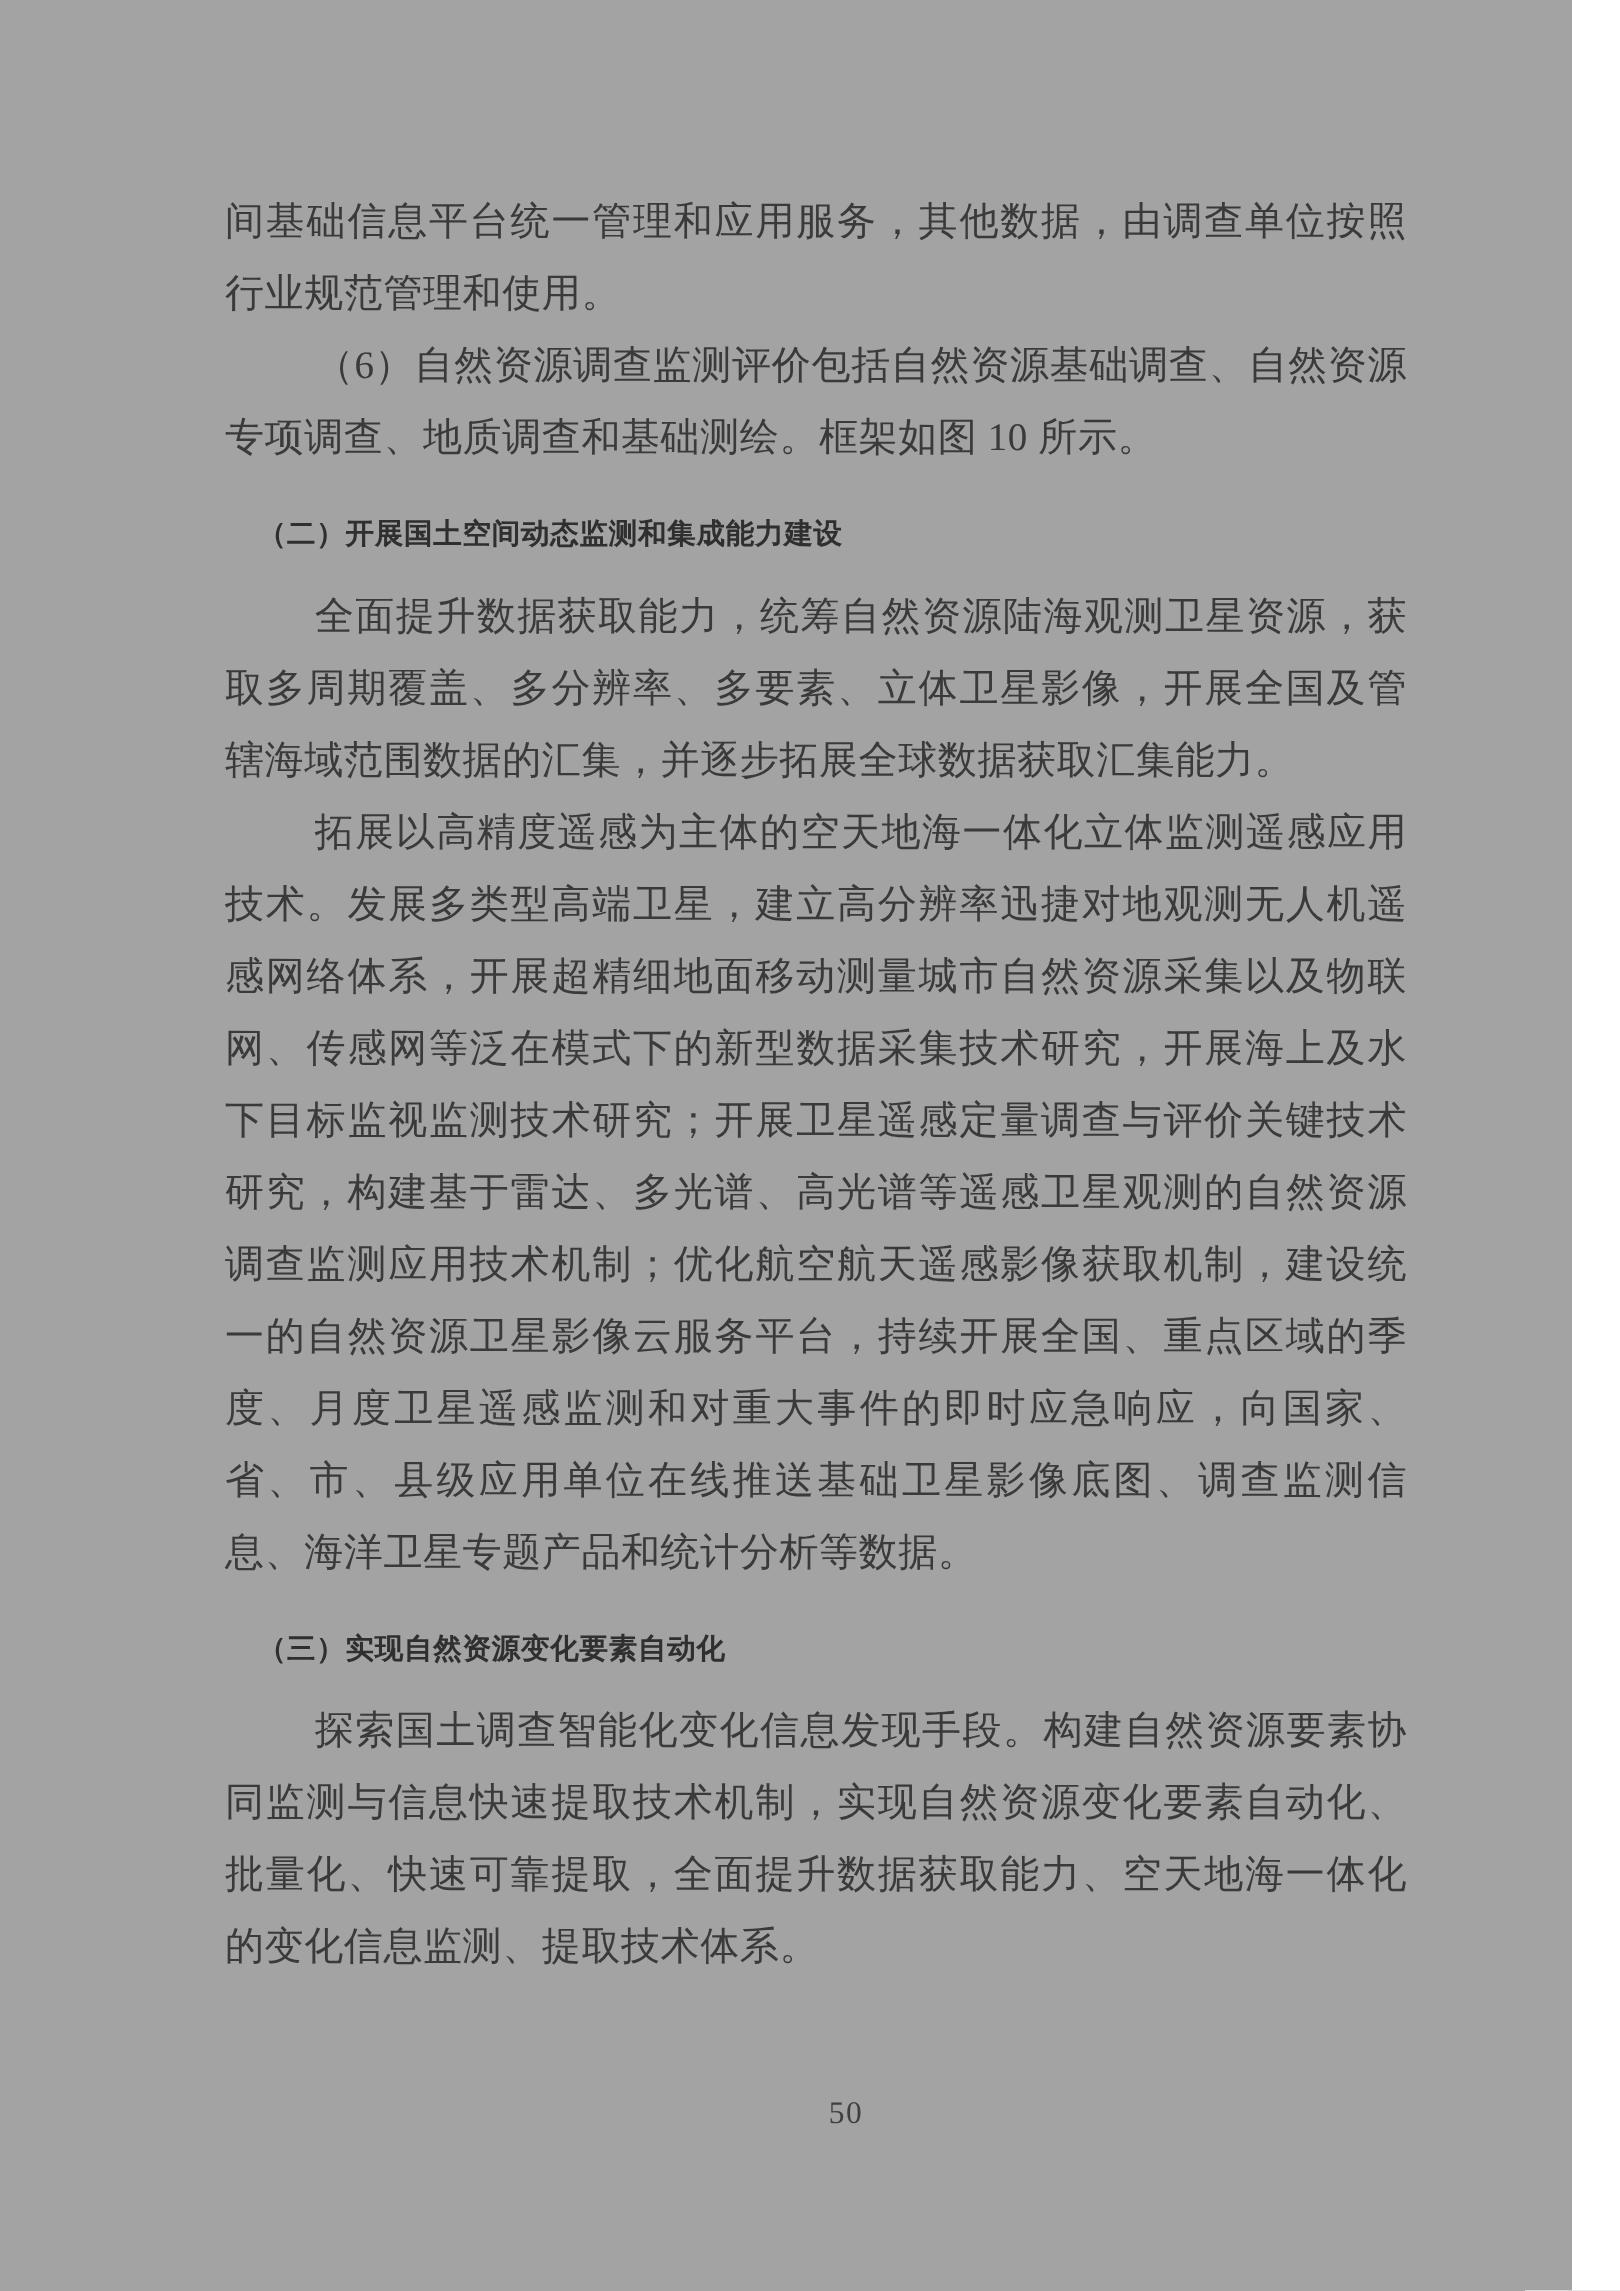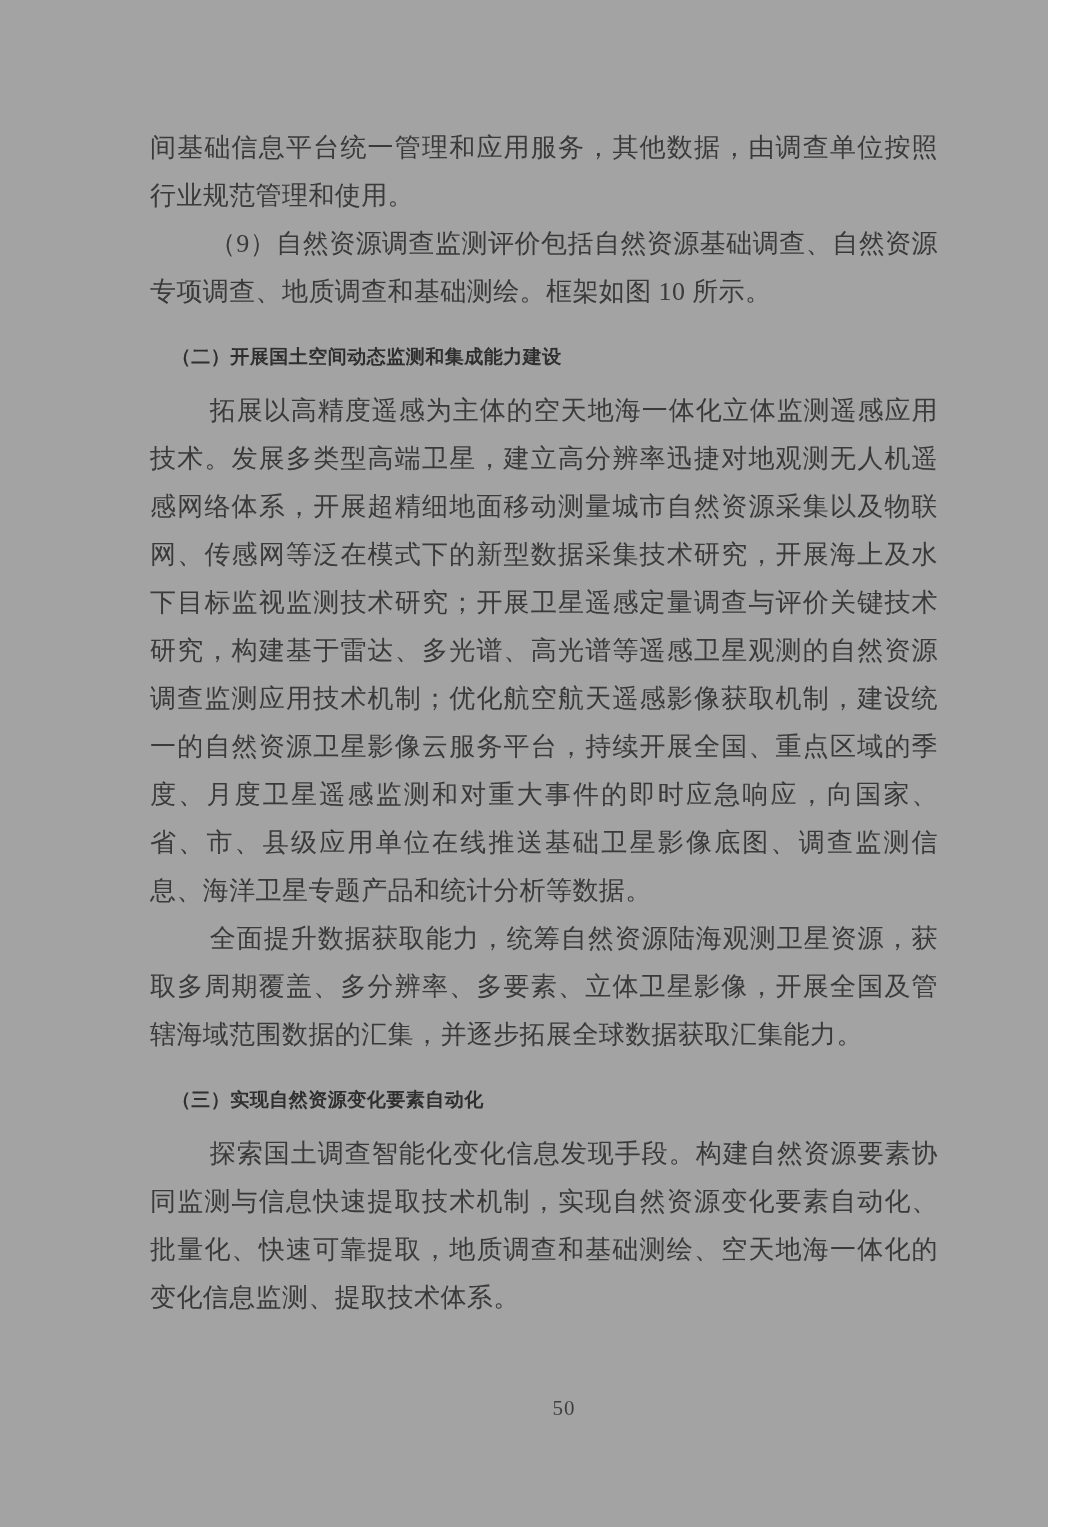--- a/index.html
+++ b/index.html
@@ -55,21 +55,21 @@
     color: #3f3f3f;
     padding-left: 40px;
   }
 </style>
 </head>
 <body>
 
 <div class="page">
   <div class="content">
     <p class="body-text">间基础信息平台统一管理和应用服务，其他数据，由调查单位按照行业规范管理和使用。</p>
-    <p class="body-text indent">（9）自然资源调查监测评价包括自然资源基础调查、自然资源专项调查、地质调查和基础测绘。框架如图 10 所示。</p>
+    <p class="body-text indent">（6）自然资源调查监测评价包括自然资源基础调查、自然资源专项调查、地质调查和基础测绘。框架如图 10 所示。</p>
     <h2 class="section-heading">（二）开展国土空间动态监测和集成能力建设</h2>
+    <p class="body-text indent">全面提升数据获取能力，统筹自然资源陆海观测卫星资源，获取多周期覆盖、多分辨率、多要素、立体卫星影像，开展全国及管辖海域范围数据的汇集，并逐步拓展全球数据获取汇集能力。</p>
     <p class="body-text indent">拓展以高精度遥感为主体的空天地海一体化立体监测遥感应用技术。发展多类型高端卫星，建立高分辨率迅捷对地观测无人机遥感网络体系，开展超精细地面移动测量城市自然资源采集以及物联网、传感网等泛在模式下的新型数据采集技术研究，开展海上及水下目标监视监测技术研究；开展卫星遥感定量调查与评价关键技术研究，构建基于雷达、多光谱、高光谱等遥感卫星观测的自然资源调查监测应用技术机制；优化航空航天遥感影像获取机制，建设统一的自然资源卫星影像云服务平台，持续开展全国、重点区域的季度、月度卫星遥感监测和对重大事件的即时应急响应，向国家、省、市、县级应用单位在线推送基础卫星影像底图、调查监测信息、海洋卫星专题产品和统计分析等数据。</p>
-    <p class="body-text indent">全面提升数据获取能力，统筹自然资源陆海观测卫星资源，获取多周期覆盖、多分辨率、多要素、立体卫星影像，开展全国及管辖海域范围数据的汇集，并逐步拓展全球数据获取汇集能力。</p>
     <h2 class="section-heading">（三）实现自然资源变化要素自动化</h2>
-    <p class="body-text indent">探索国土调查智能化变化信息发现手段。构建自然资源要素协同监测与信息快速提取技术机制，实现自然资源变化要素自动化、批量化、快速可靠提取，地质调查和基础测绘、空天地海一体化的变化信息监测、提取技术体系。</p>
+    <p class="body-text indent">探索国土调查智能化变化信息发现手段。构建自然资源要素协同监测与信息快速提取技术机制，实现自然资源变化要素自动化、批量化、快速可靠提取，全面提升数据获取能力、空天地海一体化的变化信息监测、提取技术体系。</p>
   </div>
   <div class="page-footer">50</div>
 </div>
 
 </body></html>

